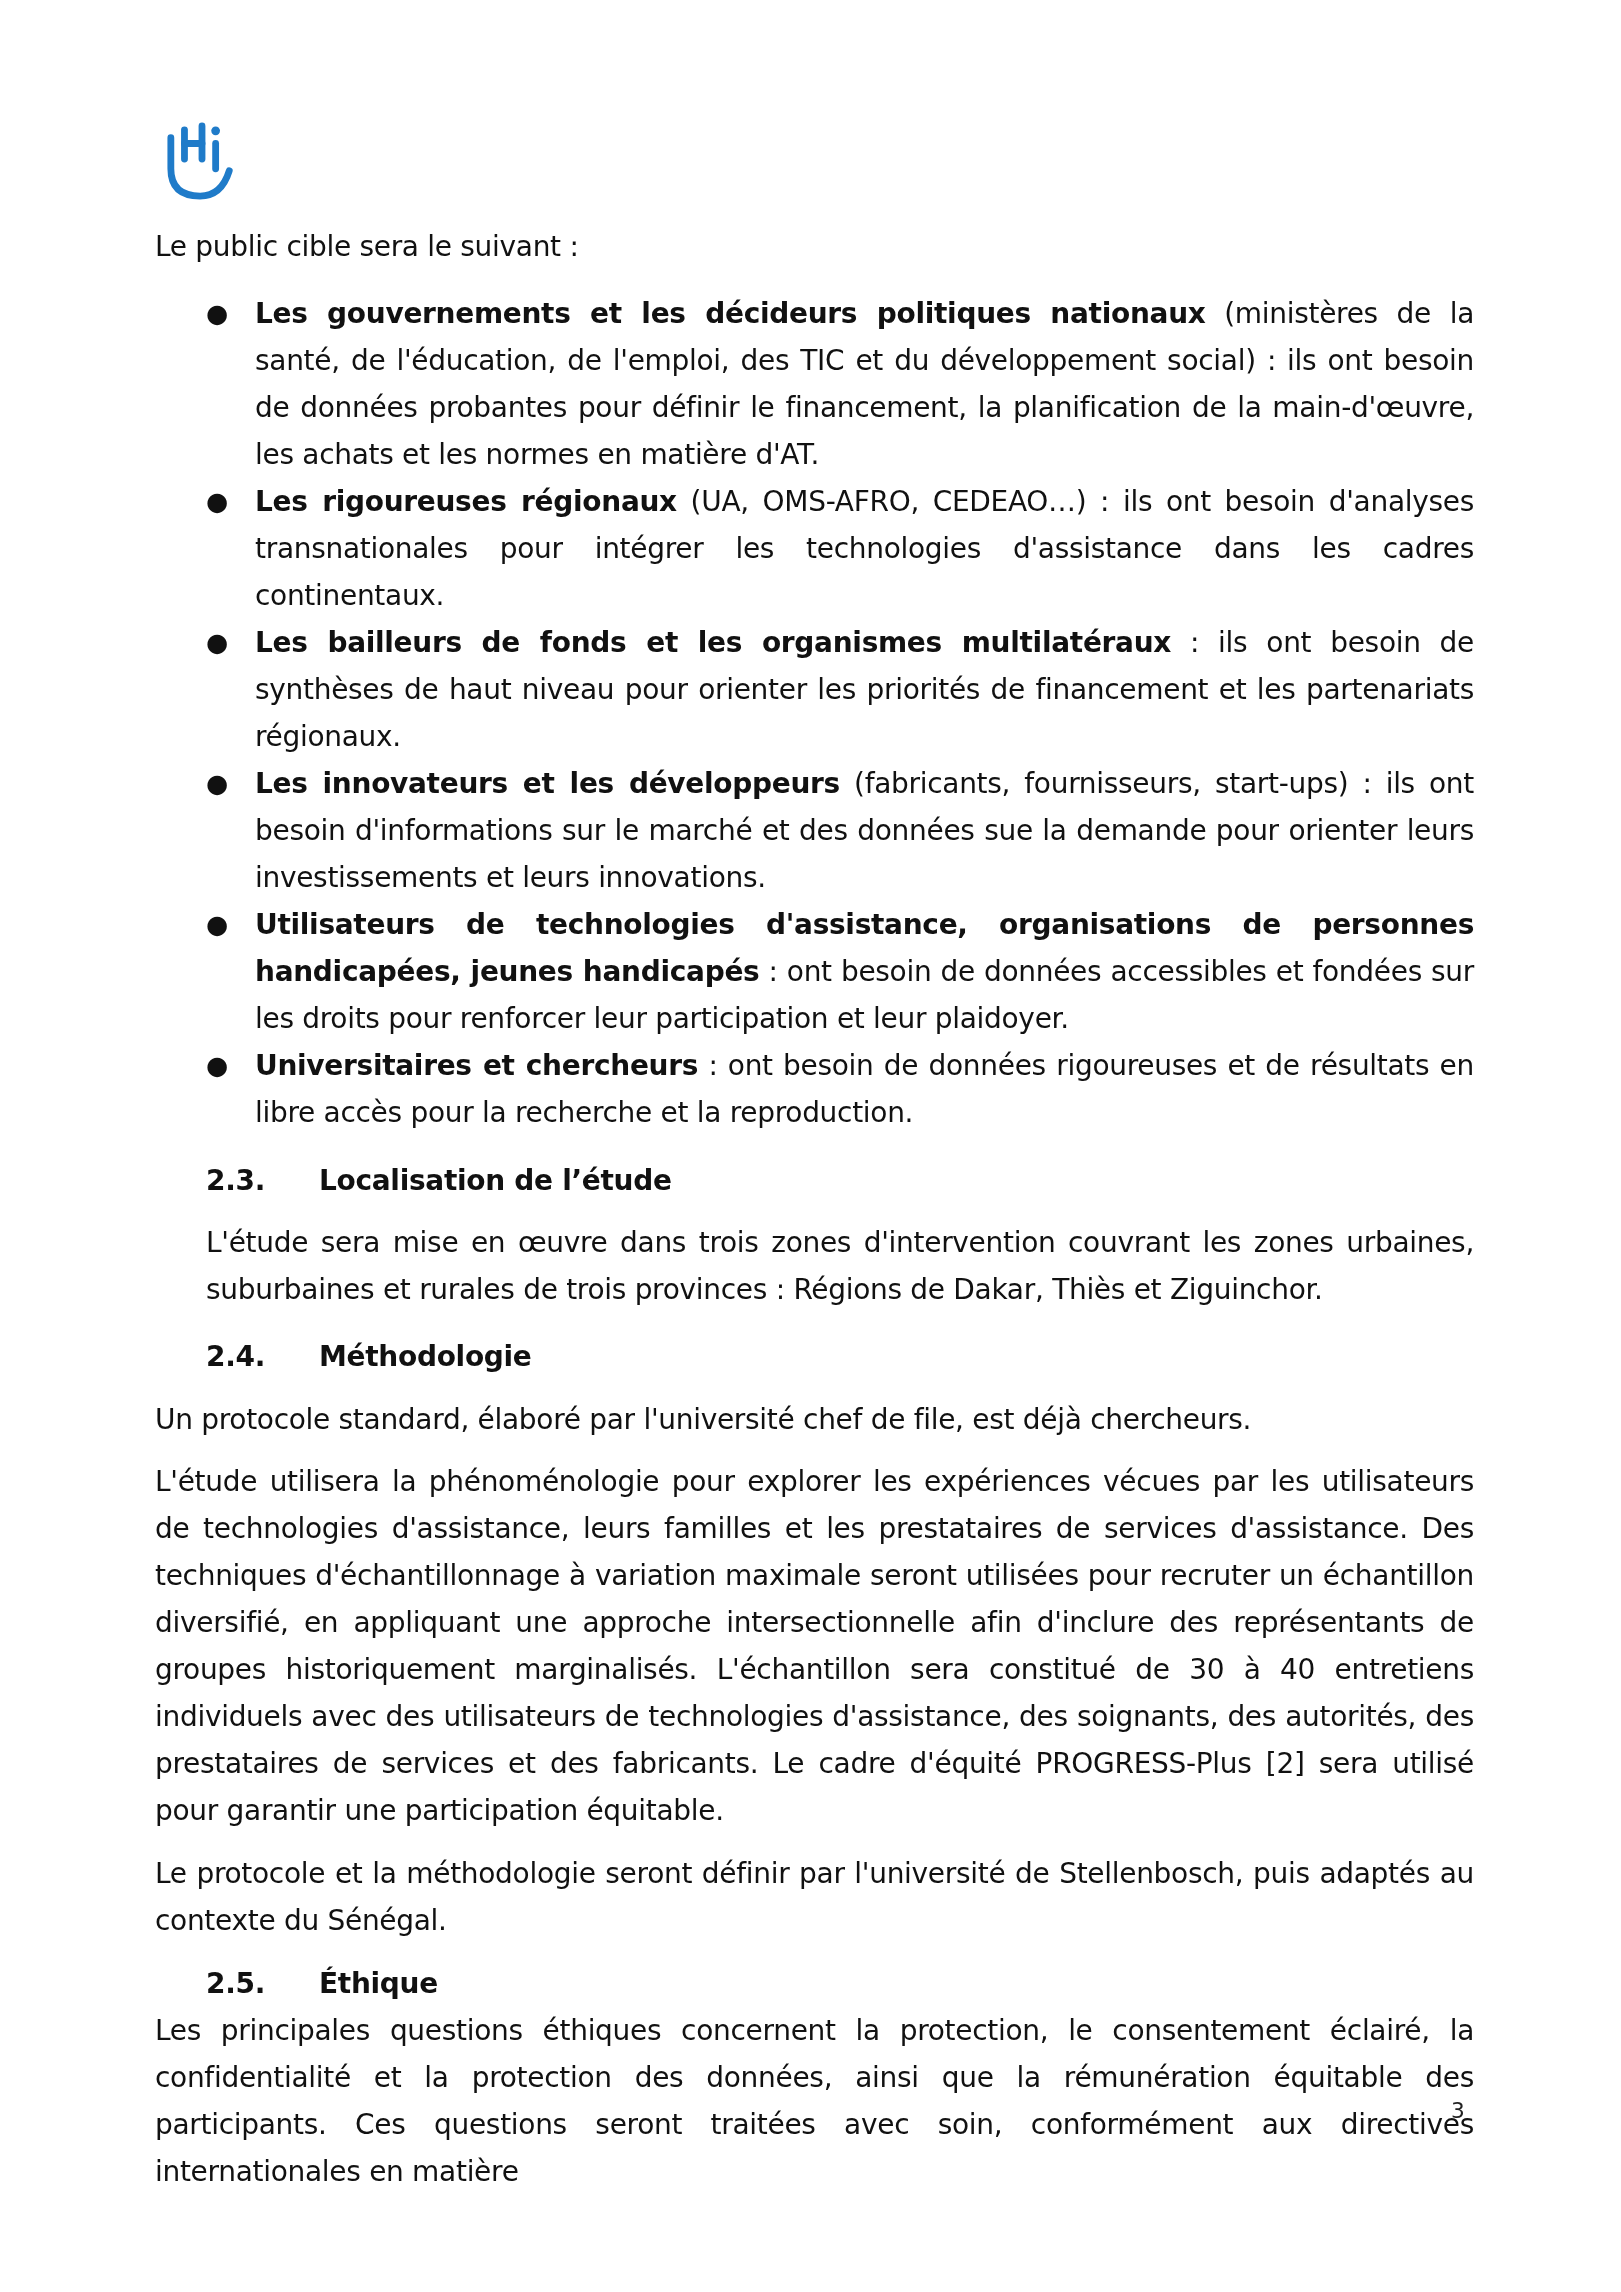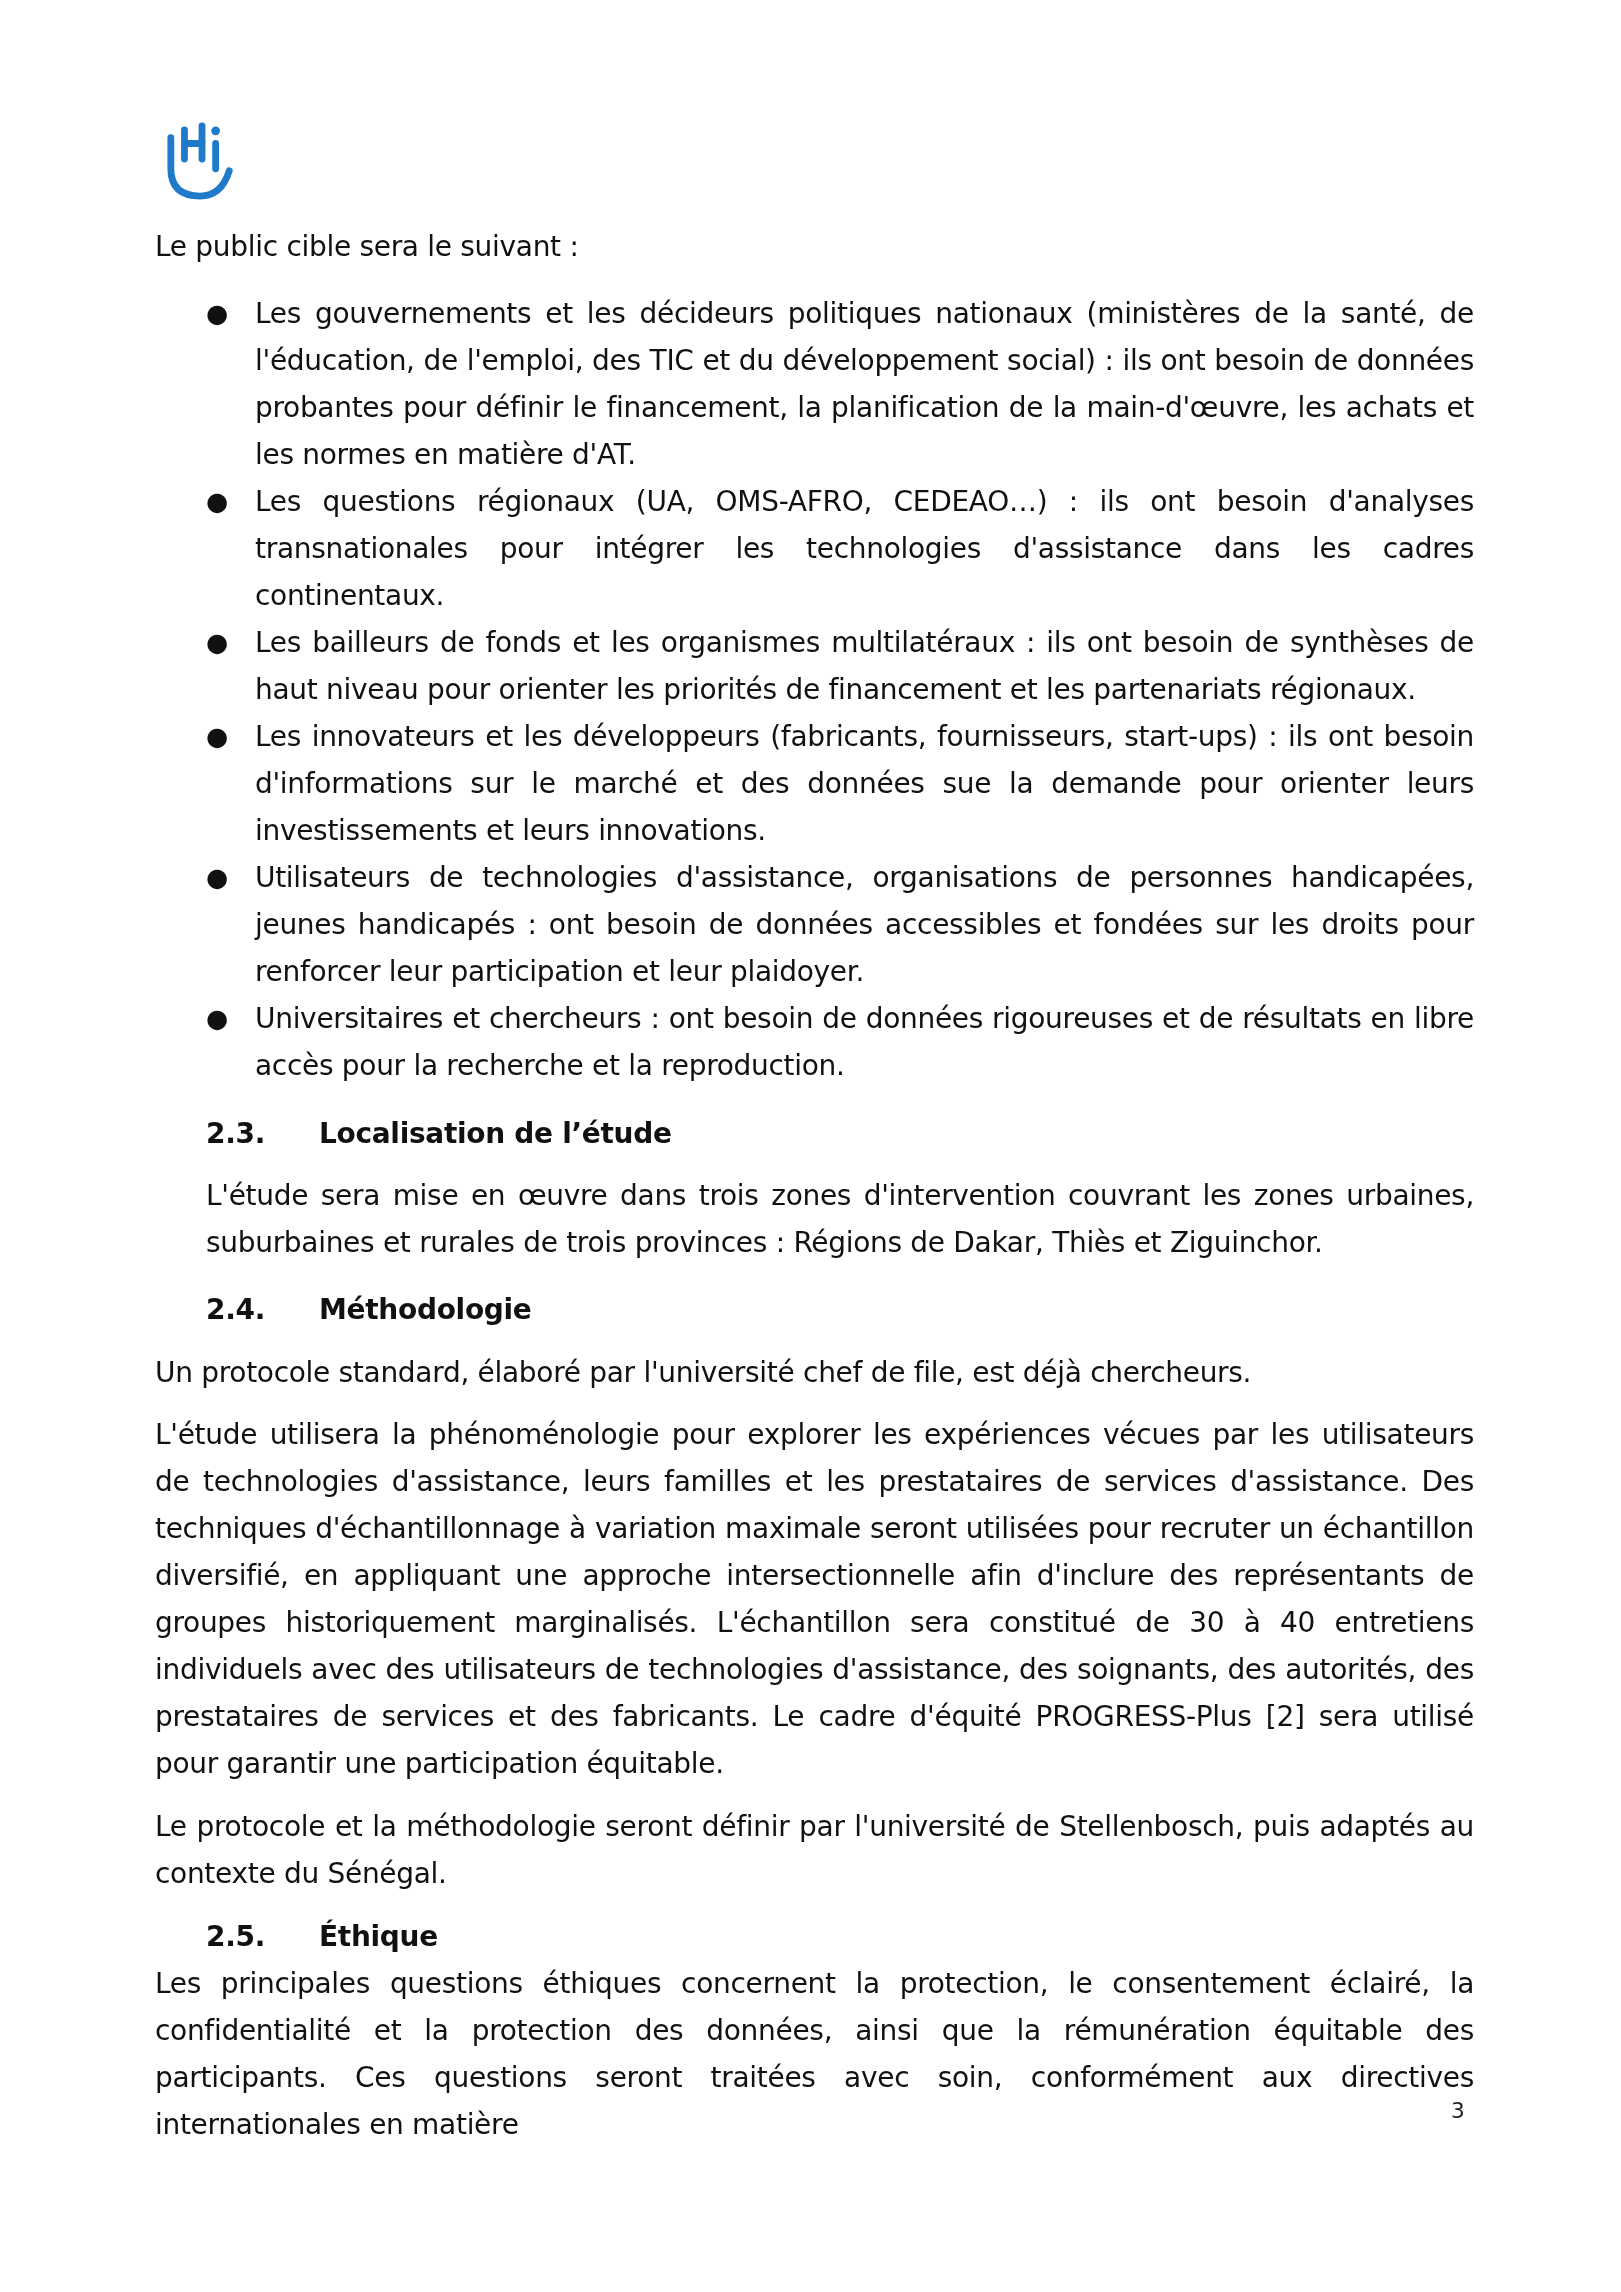--- a/index.html
+++ b/index.html
@@ -51,21 +51,21 @@
       position: relative;
       padding-left: 100px;
       text-align: justify;
     }
     ul.bullets li .bullet {
       position: absolute;
       left: 51px;
       top: 0;
       font-size: 25.5px;
     }
-    b { font-weight: normal; }
+    b { font-weight: bold; }
     .h2 {
       font-weight: bold;
       margin: 0;
       position: relative;
       height: 47px;
       line-height: 47px;
     }
     .h2 .num {
       position: absolute;
       left: 51px;
@@ -113,21 +113,21 @@
 
     <p class="intro">Le public cible sera le suivant :</p>
 
     <ul class="bullets">
       <li>
         <span class="bullet">●</span>
         <b>Les gouvernements et les décideurs politiques nationaux</b><span> (ministères de la santé, de l'éducation, de l'emploi, des TIC et du développement social) : ils ont besoin de données probantes pour définir le financement, la planification de la main-d'œuvre, les achats et les normes en matière d'AT.</span>
       </li>
       <li>
         <span class="bullet">●</span>
-        <b>Les questions régionaux</b><span> (UA, OMS-AFRO, CEDEAO…) : ils ont besoin d'analyses transnationales pour intégrer les technologies d'assistance dans les cadres continentaux.</span>
+        <b>Les rigoureuses régionaux</b><span> (UA, OMS-AFRO, CEDEAO…) : ils ont besoin d'analyses transnationales pour intégrer les technologies d'assistance dans les cadres continentaux.</span>
       </li>
       <li>
         <span class="bullet">●</span>
         <b>Les bailleurs de fonds et les organismes multilatéraux</b><span> : ils ont besoin de synthèses de haut niveau pour orienter les priorités de financement et les partenariats régionaux.</span>
       </li>
       <li>
         <span class="bullet">●</span>
         <b>Les innovateurs et les développeurs</b><span> (fabricants, fournisseurs, start-ups) : ils ont besoin d'informations sur le marché et des données sue la demande pour orienter leurs investissements et leurs innovations.</span>
       </li>
       <li>

